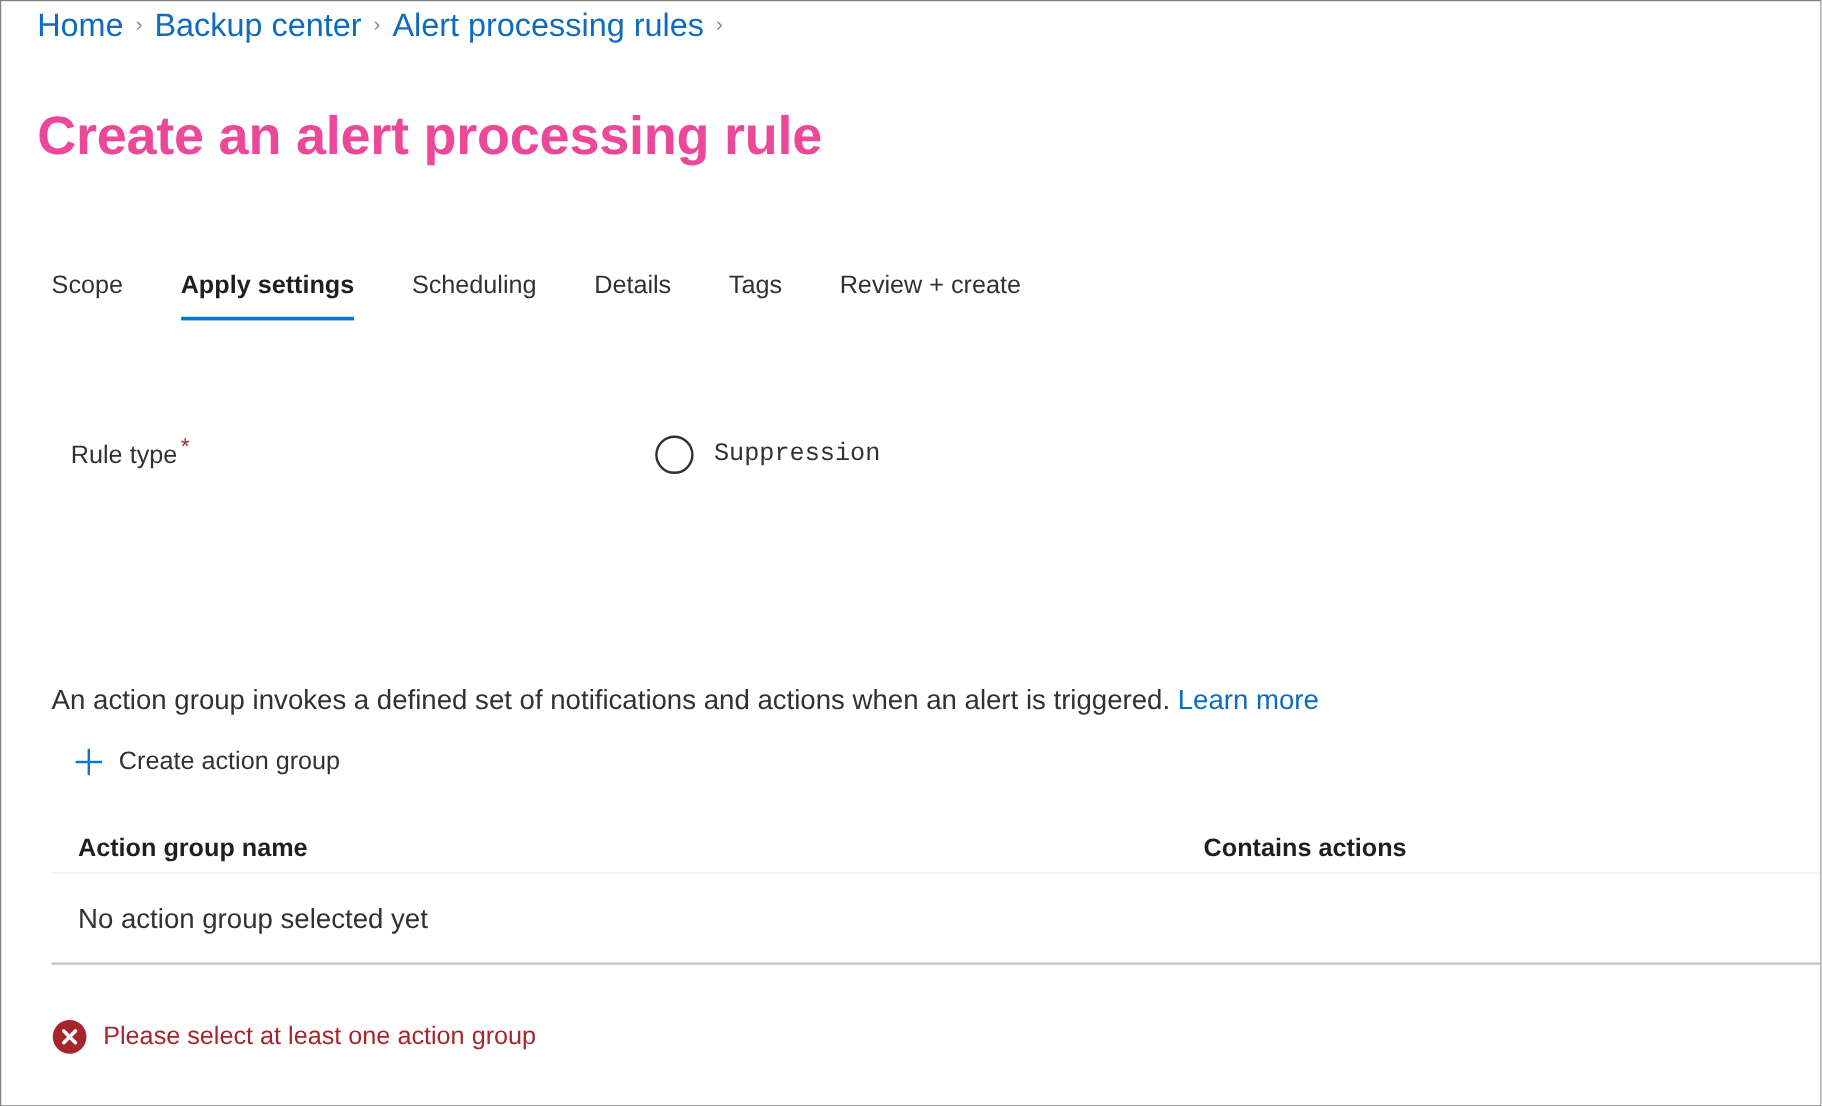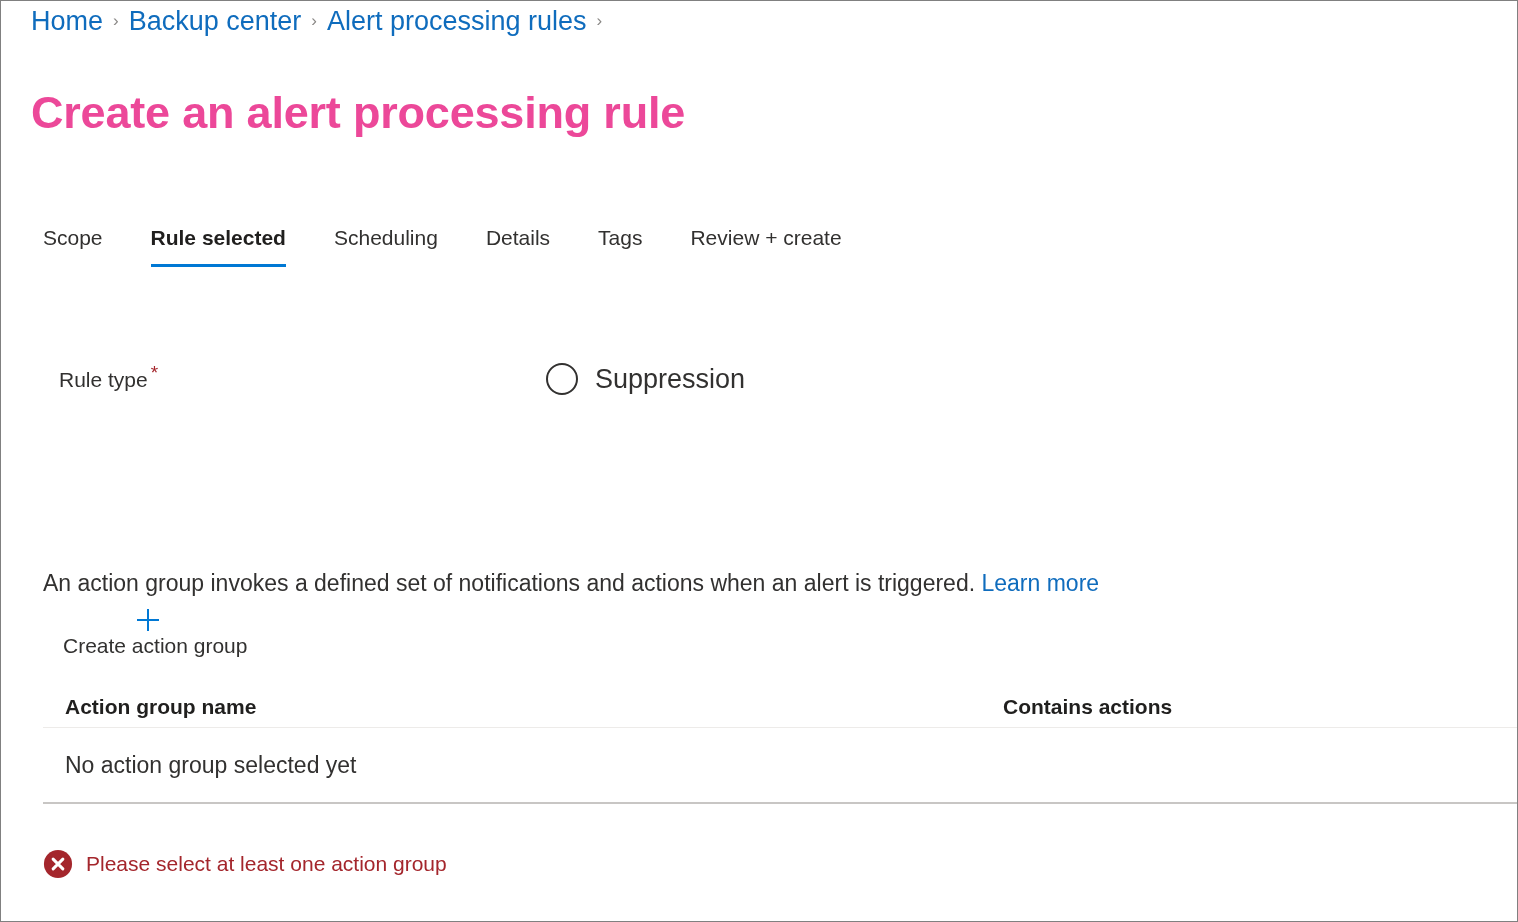--- a/index.html
+++ b/index.html
@@ -141,25 +141,26 @@
     position: absolute;
     left: 50%;
     top: 50%;
     width: 16px;
     height: 16px;
     margin: -8px 0 0 -8px;
     border-radius: 50%;
     background: #0078d4;
   }
   .radio-label {
-    font-size: 27px;
+    font-size: 21px;
     color: #323130;
     margin-left: 17px;
     line-height: 30px;
     white-space: nowrap;
+    font-family: Liberation Mono, monospace;
   }
 
   
   .description {
     position: absolute;
     left: 42px;
     top: 567px;
     font-size: 23px;
     color: #323130;
     line-height: 30px;
@@ -183,21 +184,21 @@
   .cmd-btn {
     display: flex;
     align-items: center;
     background: none;
     border: 0;
     padding: 0;
     margin-right: 36px;
     cursor: pointer;
     font-family: inherit;
   }
-  .cmd-btn:last-child { margin-right: 16px; flex-direction: column; }
+  .cmd-btn:last-child { margin-right: 16px; }
   .plus-icon {
     width: 22px;
     height: 22px;
     position: relative;
     flex: 0 0 auto;
     margin-right: 14px;
   }
   .plus-icon::before,
   .plus-icon::after {
     content: "";
@@ -297,21 +298,21 @@
     <a class="crumb-link">Backup center</a>
     <span class="crumb-sep">›</span>
     <a class="crumb-link">Alert processing rules</a>
     <span class="crumb-sep">›</span>
   </nav>
 
   <h1 class="page-title">Create an alert processing rule</h1>
 
   <div class="tabs">
     <div class="tab">Scope</div>
-    <div class="tab active">Rule selected</div>
+    <div class="tab active">Apply settings</div>
     <div class="tab">Scheduling</div>
     <div class="tab">Details</div>
     <div class="tab">Tags</div>
     <div class="tab">Review + create</div>
   </div>
 
   <div class="rule-type-label">
     <span>Rule type</span><span class="req-star">*</span>
   </div>
 

